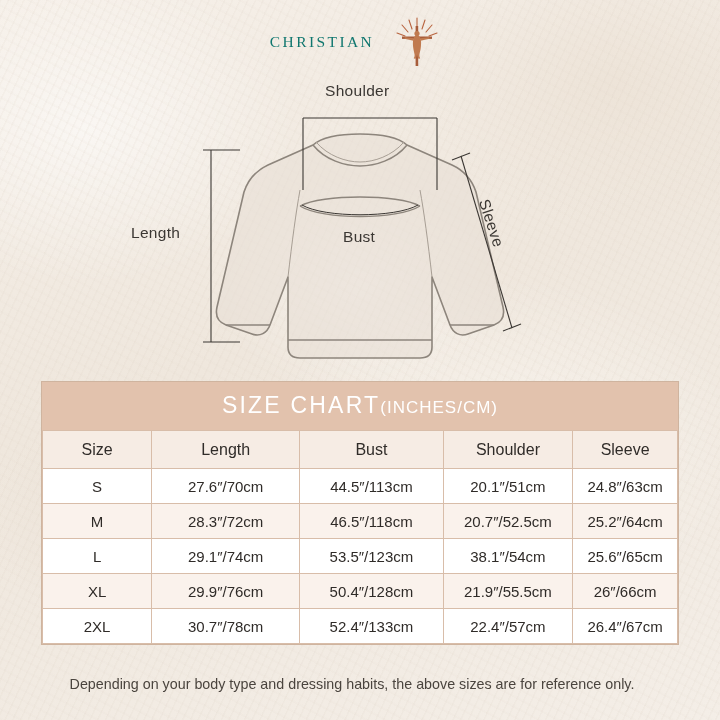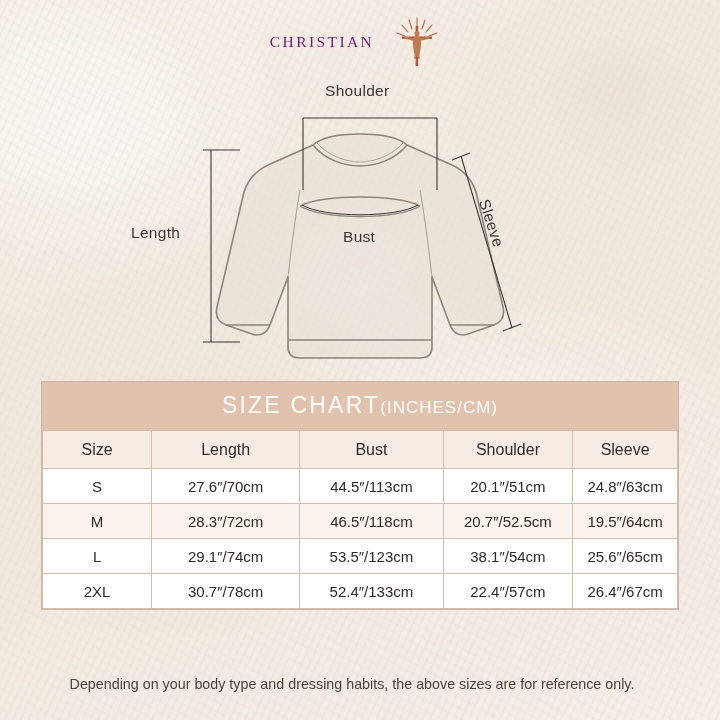--- a/index.html
+++ b/index.html
@@ -44,21 +44,21 @@
     top: 16px; left: 0; right: 0;
     display: flex;
     align-items: center;
     justify-content: center;
     gap: 10px;
   }
   .brand-word {
     font-family: "Liberation Serif", serif;
     font-size: 15.5px;
     letter-spacing: 2.4px;
-    color: #701a75;
+    color: #0f766e;
     white-space: nowrap;
   }
   .brand-logo { width: 66px; height: 52px; display: block; }
 
   
   .illustration { position: absolute; top: 72px; left: 0; width: 720px; height: 305px; }
   .illustration svg { display: block; }
 
   .dimlabel {
     position: absolute;
@@ -276,29 +276,36 @@
           <td>27.6″/70cm</td>
           <td>44.5″/113cm</td>
           <td>20.1″/51cm</td>
           <td>24.8″/63cm</td>
         </tr>
         <tr class="even">
           <td class="size-cell">M</td>
           <td>28.3″/72cm</td>
           <td>46.5″/118cm</td>
           <td>20.7″/52.5cm</td>
-          <td>19.5″/64cm</td>
+          <td>25.2″/64cm</td>
         </tr>
         <tr class="odd">
           <td class="size-cell">L</td>
           <td>29.1″/74cm</td>
           <td>53.5″/123cm</td>
           <td>38.1″/54cm</td>
           <td>25.6″/65cm</td>
         </tr>
+        <tr class="even">
+          <td class="size-cell">XL</td>
+          <td>29.9″/76cm</td>
+          <td>50.4″/128cm</td>
+          <td>21.9″/55.5cm</td>
+          <td>26″/66cm</td>
+        </tr>
         <tr class="odd">
           <td class="size-cell">2XL</td>
           <td>30.7″/78cm</td>
           <td>52.4″/133cm</td>
           <td>22.4″/57cm</td>
           <td>26.4″/67cm</td>
         </tr>
       </tbody>
     </table>
   </div>

